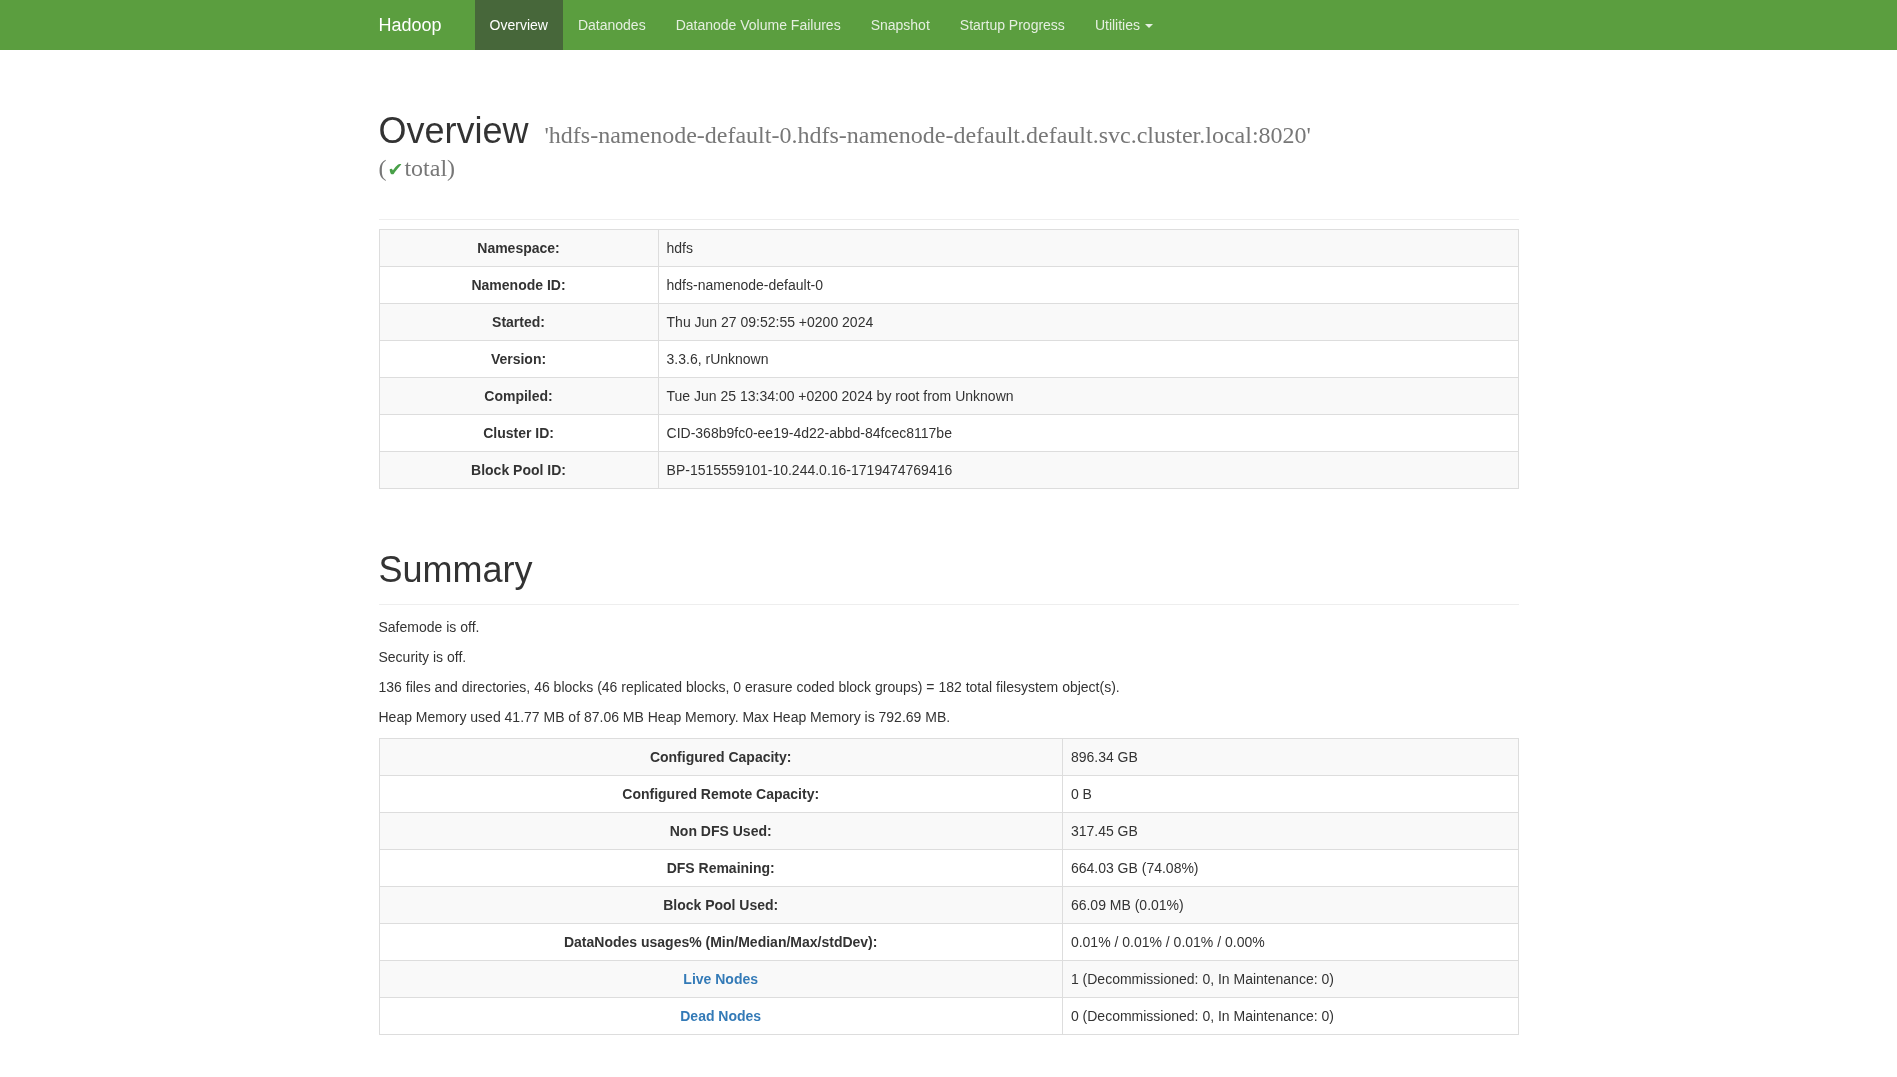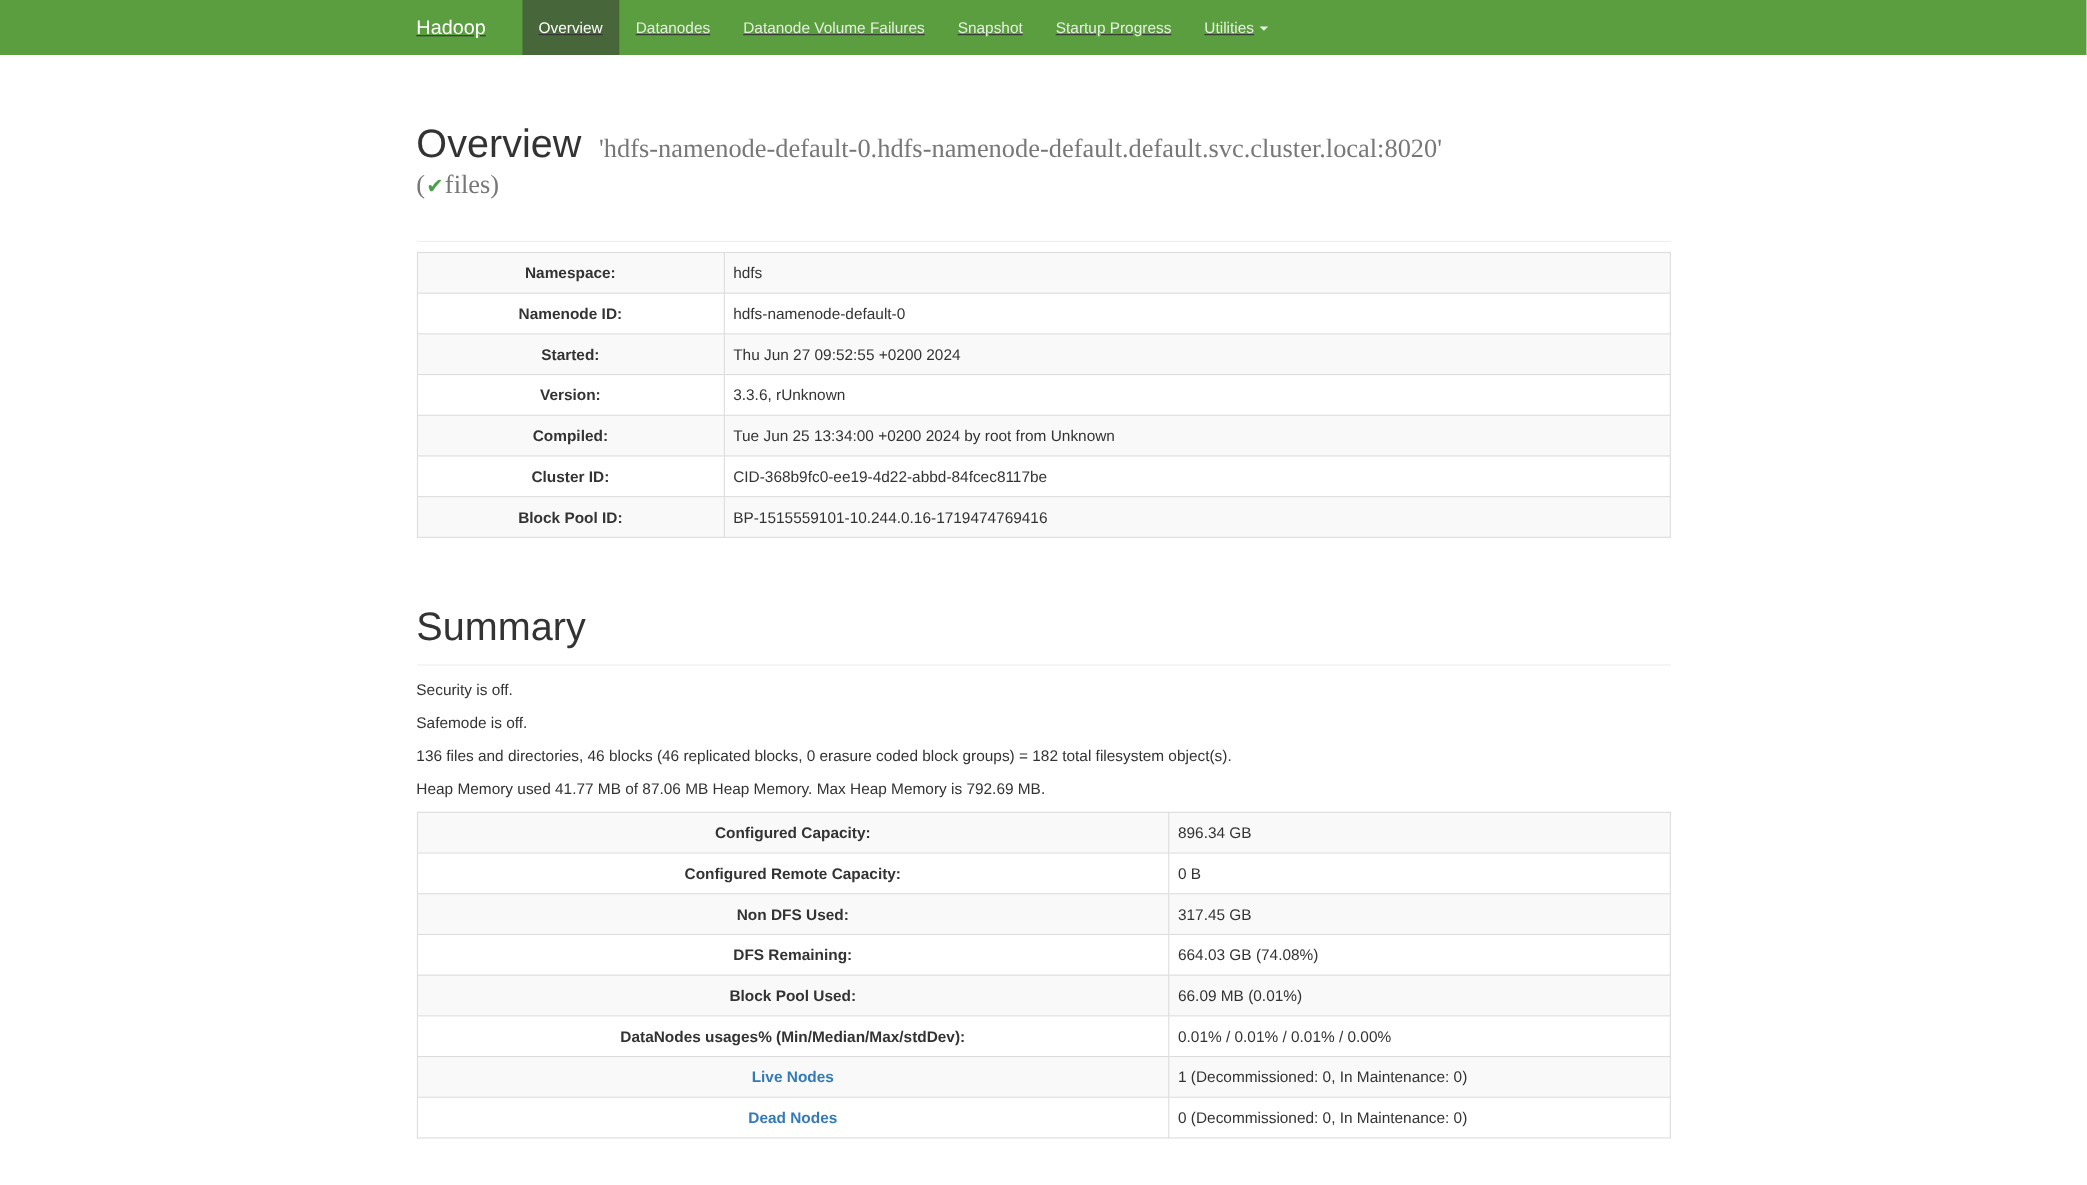--- a/index.html
+++ b/index.html
@@ -6,21 +6,21 @@
   html, body { margin: 0; padding: 0; }
   body {
     width: 1897px; height: 1077px; overflow: hidden;
     background: #fff; color: #333;
     font-family: "Liberation Sans", "DejaVu Sans", sans-serif;
     font-size: 14px; line-height: 1.42857;
   }
   .container { width: 1170px; margin: 0 auto; padding: 0 15px; }
 
   
-  .navbar { background: var(--navbar-bg, #5b9e3f); height: 50px; width: 100%; text-decoration: underline; }
+  .navbar { background: var(--navbar-bg, #5b9e3f); height: 50px; width: 100%; }
   .navbar-inner { display: flex; align-items: stretch; height: 50px; }
   .brand {
     color: #fff; font-size: 18px; line-height: 50px;
     padding: 0 15px 0 0; text-decoration: none; white-space: nowrap;
   }
   ul.nav { display: flex; list-style: none; margin: 0 0 0 18px; padding: 0; }
   ul.nav li { display: block; }
   ul.nav a {
     display: block; padding: 15px; line-height: 20px; font-size: 14px;
     color: var(--navbar-link, #e5efe0); text-decoration: none; white-space: nowrap; cursor: pointer;
@@ -90,21 +90,21 @@
     </ul>
   </div>
 </nav>
 
 <div class="container">
 
   <div class="page-header overview-header">
     <h1>
       <span>Overview</span>
       <small class="addr">'hdfs-namenode-default-0.hdfs-namenode-default.default.svc.cluster.local:8020'</small>
-      <small class="status-line"><span>(</span><span class="check">✔</span><span>files</span><span>)</span></small>
+      <small class="status-line"><span>(</span><span class="check">✔</span><span>total</span><span>)</span></small>
     </h1>
   </div>
 
   <table class="data-table overview-table">
     <tbody>
       <tr>
         <th>Namespace:</th>
         <td>hdfs</td>
       </tr>
       <tr>
@@ -132,22 +132,22 @@
         <td>BP-1515559101-10.244.0.16-1719474769416</td>
       </tr>
     </tbody>
   </table>
 
   <div class="page-header summary-header">
     <h1>Summary</h1>
   </div>
 
   <div class="summary-paragraphs">
+    <p>Safemode is off.</p>
     <p>Security is off.</p>
-    <p>Safemode is off.</p>
     <p>136 files and directories, 46 blocks (46 replicated blocks, 0 erasure coded block groups) = 182 total filesystem object(s).</p>
     <p>Heap Memory used 41.77 MB of 87.06 MB Heap Memory. Max Heap Memory is 792.69 MB.</p>
   </div>
 
   <table class="data-table summary-table">
     <tbody>
       <tr>
         <th>Configured Capacity:</th>
         <td>896.34 GB</td>
       </tr>

